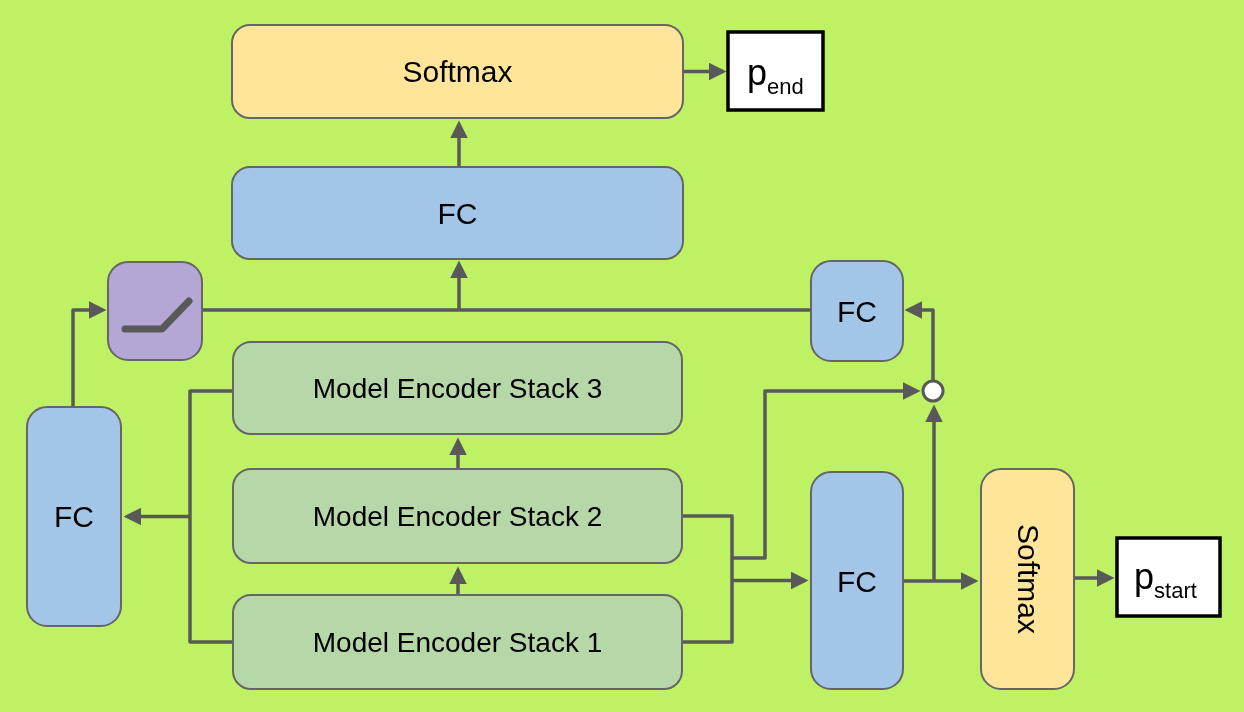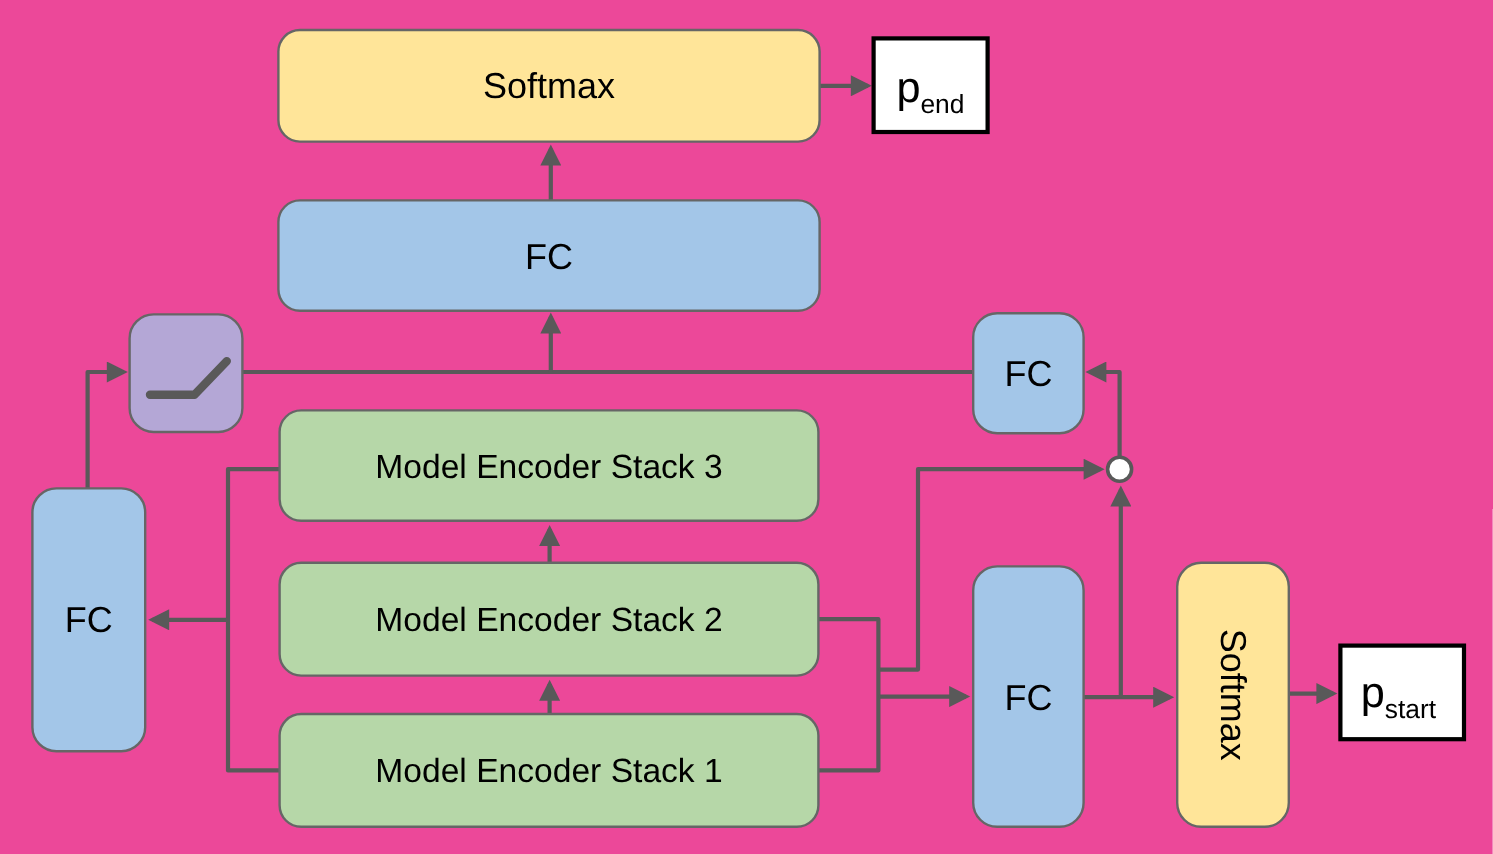--- a/index.html
+++ b/index.html
@@ -4,21 +4,21 @@
 <style>
   html, body {
     margin: 0;
     padding: 0;
     background: #ffffff;
   }
   .canvas {
     width: 1244px;
     height: 712px;
     position: relative;
-    background: #ec4899;
+    background: #bef264;
     font-family: "Liberation Sans", sans-serif;
   }
   svg text {
     font-family: "Liberation Sans", sans-serif;
     fill: #000000;
   }
 </style>
 </head>
 <body>
 

